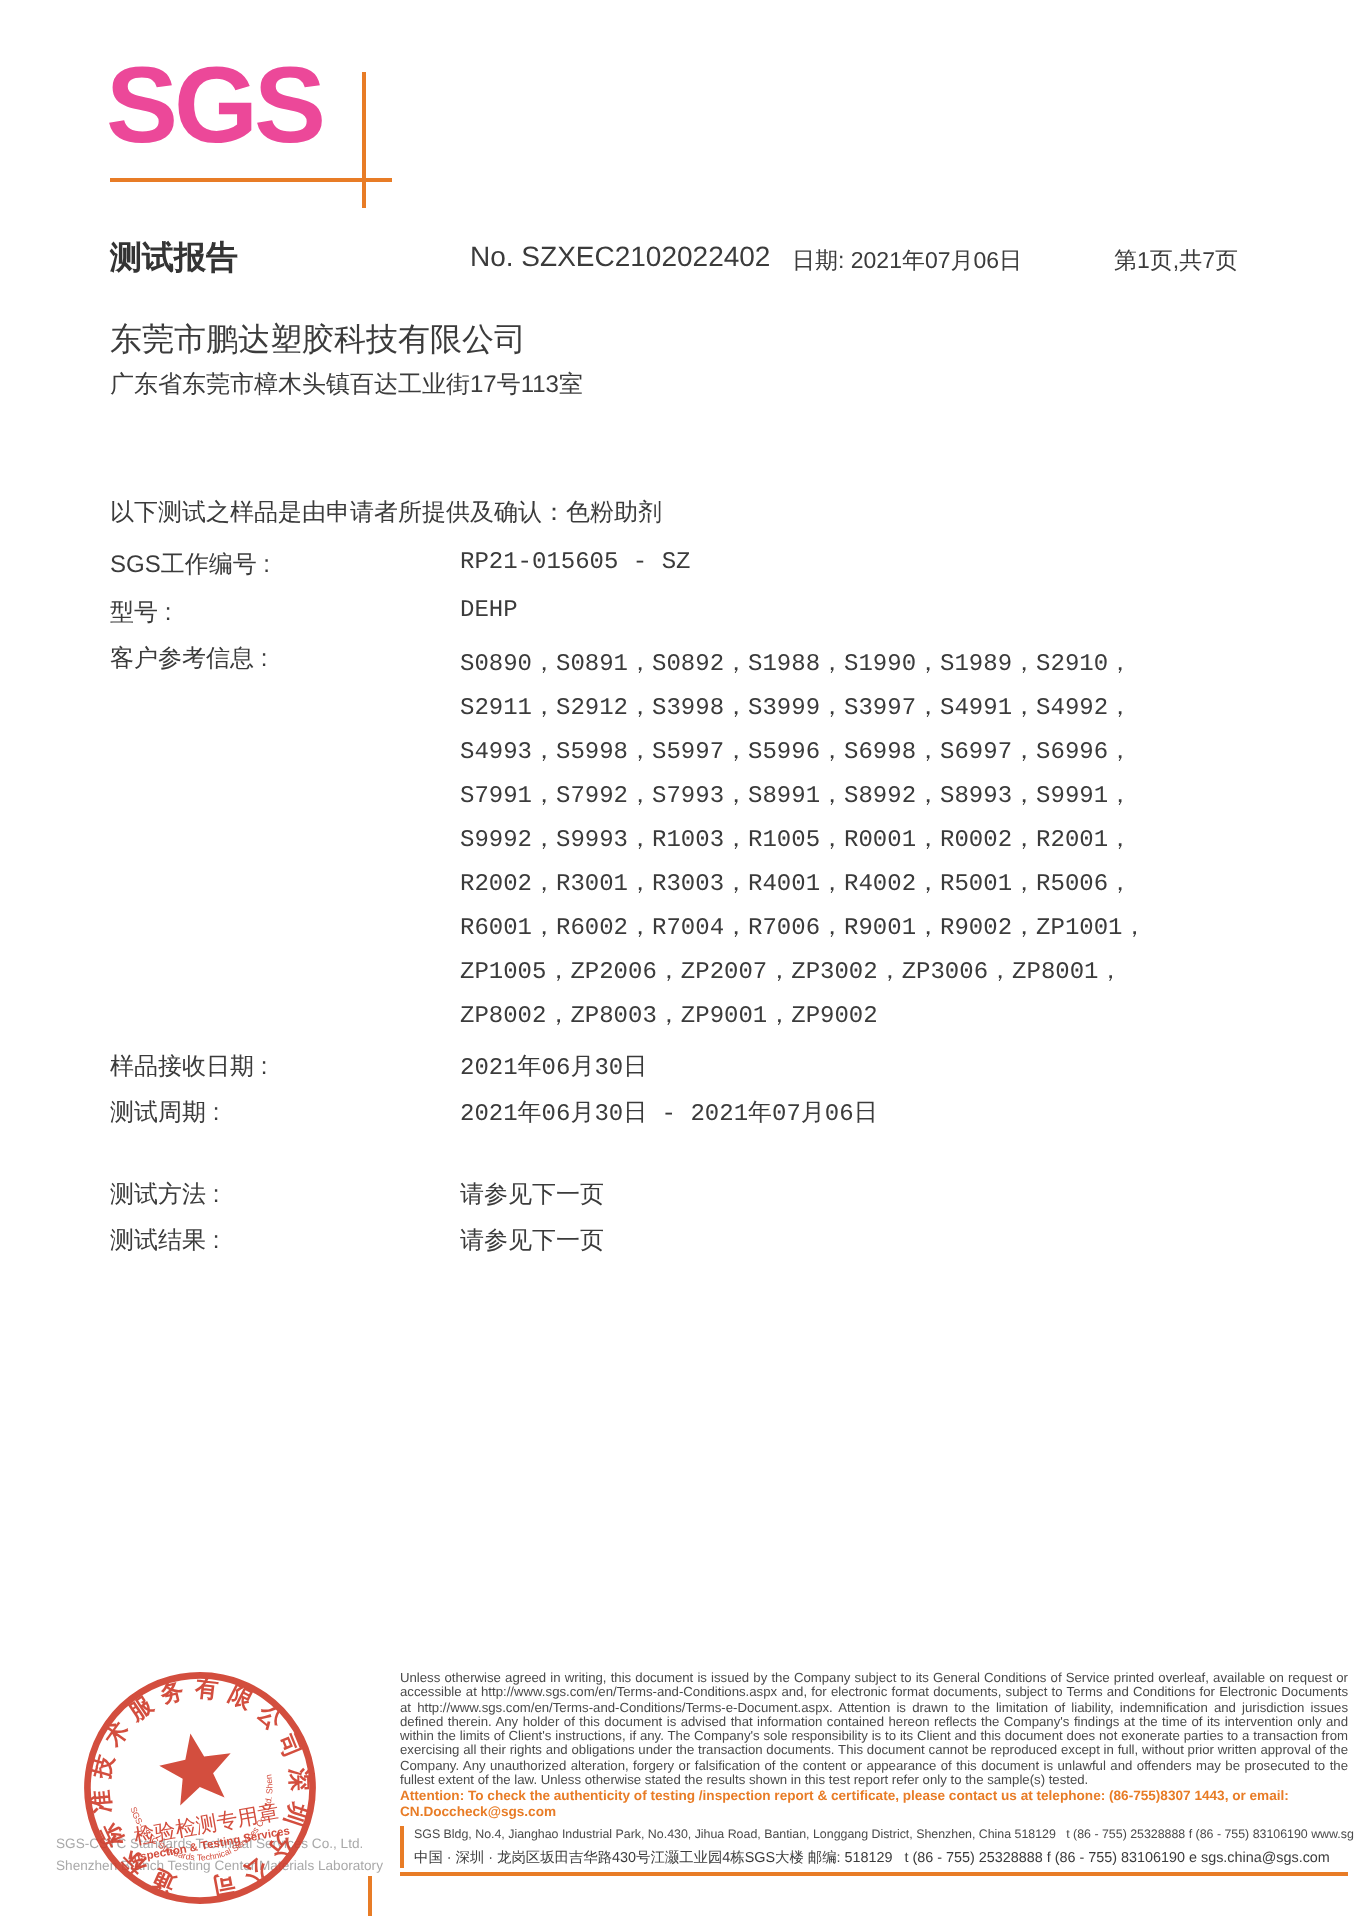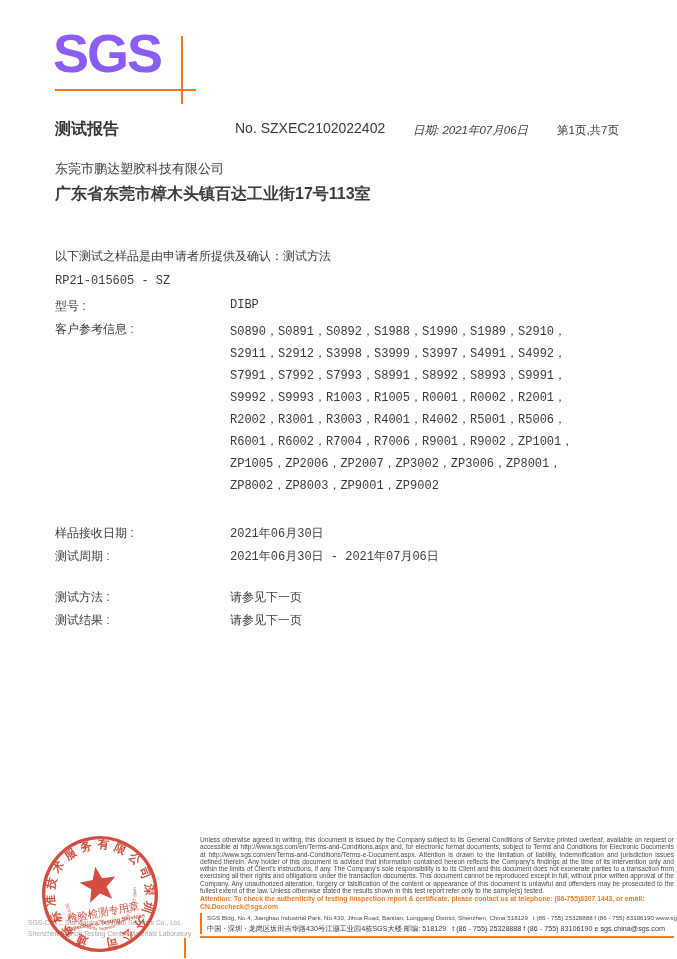--- a/index.html
+++ b/index.html
@@ -1,32 +1,32 @@
 <!DOCTYPE html>
 <html><head>
 <meta charset="utf-8">
 <style>
   html,body{margin:0;padding:0;background:#ffffff;}
   body{font-family:"Liberation Sans","DejaVu Sans",sans-serif;color:#3b3b3b;}
   .page{position:relative;width:677px;height:959px;background:#ffffff;overflow:hidden;}
 
   
   .logo-text{position:absolute;left:53px;top:26px;font-size:54px;font-weight:800;
-             letter-spacing:-2px;color:#8b5cf6;line-height:1;}
+             letter-spacing:-2px;color:#ec4899;line-height:1;}
   .logo-hline{position:absolute;left:55px;top:89px;width:141px;height:2px;background:#e87c26;}
   .logo-vline{position:absolute;left:181px;top:36px;width:2px;height:68px;background:#e87c26;}
 
   .hdr-title{position:absolute;left:55px;top:119px;font-size:16px;font-weight:bold;color:#343434;}
   .hdr-no{position:absolute;left:235px;top:120px;font-size:14px;color:#3b3b3b;}
-  .hdr-date{position:absolute;left:413px;top:123px;font-size:11.5px;color:#3b3b3b;font-style:italic;}
+  .hdr-date{position:absolute;left:396px;top:123px;font-size:11.5px;color:#3b3b3b;}
   .hdr-page{position:absolute;left:557px;top:123px;font-size:11.5px;color:#3b3b3b;}
 
   
-  .app-name{position:absolute;left:55px;top:160px;font-size:13px;}
-  .app-addr{position:absolute;left:55px;top:184px;font-size:16px;font-weight:bold;}
+  .app-name{position:absolute;left:55px;top:160px;font-size:16px;}
+  .app-addr{position:absolute;left:55px;top:184px;font-size:12px;}
   .statement{position:absolute;left:55px;top:248px;font-size:12px;}
 
   
   .frow{position:absolute;left:55px;display:flex;font-size:12px;}
   .frow .lbl{width:175px;flex:0 0 175px;}
   .frow .val{flex:1;font-family:Liberation Mono, monospace;}
   .codes .code-line{line-height:22px;}
   .conclusion-val{width:413px;line-height:18px;text-align:left;}
 
   
@@ -55,36 +55,38 @@
   <div class="logo-vline"></div>
 
   <div class="hdr-title">测试报告</div>
   <div class="hdr-no">No. SZXEC2102022402</div>
   <div class="hdr-date">日期: 2021年07月06日</div>
   <div class="hdr-page">第1页,共7页</div>
 
   <div class="app-name">东莞市鹏达塑胶科技有限公司</div>
   <div class="app-addr">广东省东莞市樟木头镇百达工业街17号113室</div>
 
-  <div class="statement">以下测试之样品是由申请者所提供及确认：测试方法</div>
+  <div class="statement">以下测试之样品是由申请者所提供及确认：色粉助剂</div>
 
   <div class="frow" style="top:274px">
+    <div class="lbl">SGS工作编号 :</div>
     <div class="val">RP21-015605 - SZ</div>
   </div>
 
   <div class="frow" style="top:298px">
     <div class="lbl">型号 :</div>
-    <div class="val">DIBP</div>
+    <div class="val">DEHP</div>
   </div>
 
   <div class="frow" style="top:321px">
     <div class="lbl">客户参考信息 :</div>
     <div class="val codes">
         <div class="code-line">S0890，S0891，S0892，S1988，S1990，S1989，S2910，</div>
         <div class="code-line">S2911，S2912，S3998，S3999，S3997，S4991，S4992，</div>
+        <div class="code-line">S4993，S5998，S5997，S5996，S6998，S6997，S6996，</div>
         <div class="code-line">S7991，S7992，S7993，S8991，S8992，S8993，S9991，</div>
         <div class="code-line">S9992，S9993，R1003，R1005，R0001，R0002，R2001，</div>
         <div class="code-line">R2002，R3001，R3003，R4001，R4002，R5001，R5006，</div>
         <div class="code-line">R6001，R6002，R7004，R7006，R9001，R9002，ZP1001，</div>
         <div class="code-line">ZP1005，ZP2006，ZP2007，ZP3002，ZP3006，ZP8001，</div>
         <div class="code-line">ZP8002，ZP8003，ZP9001，ZP9002</div>
       </div>
   </div>
 
   <div class="frow" style="top:525px">

